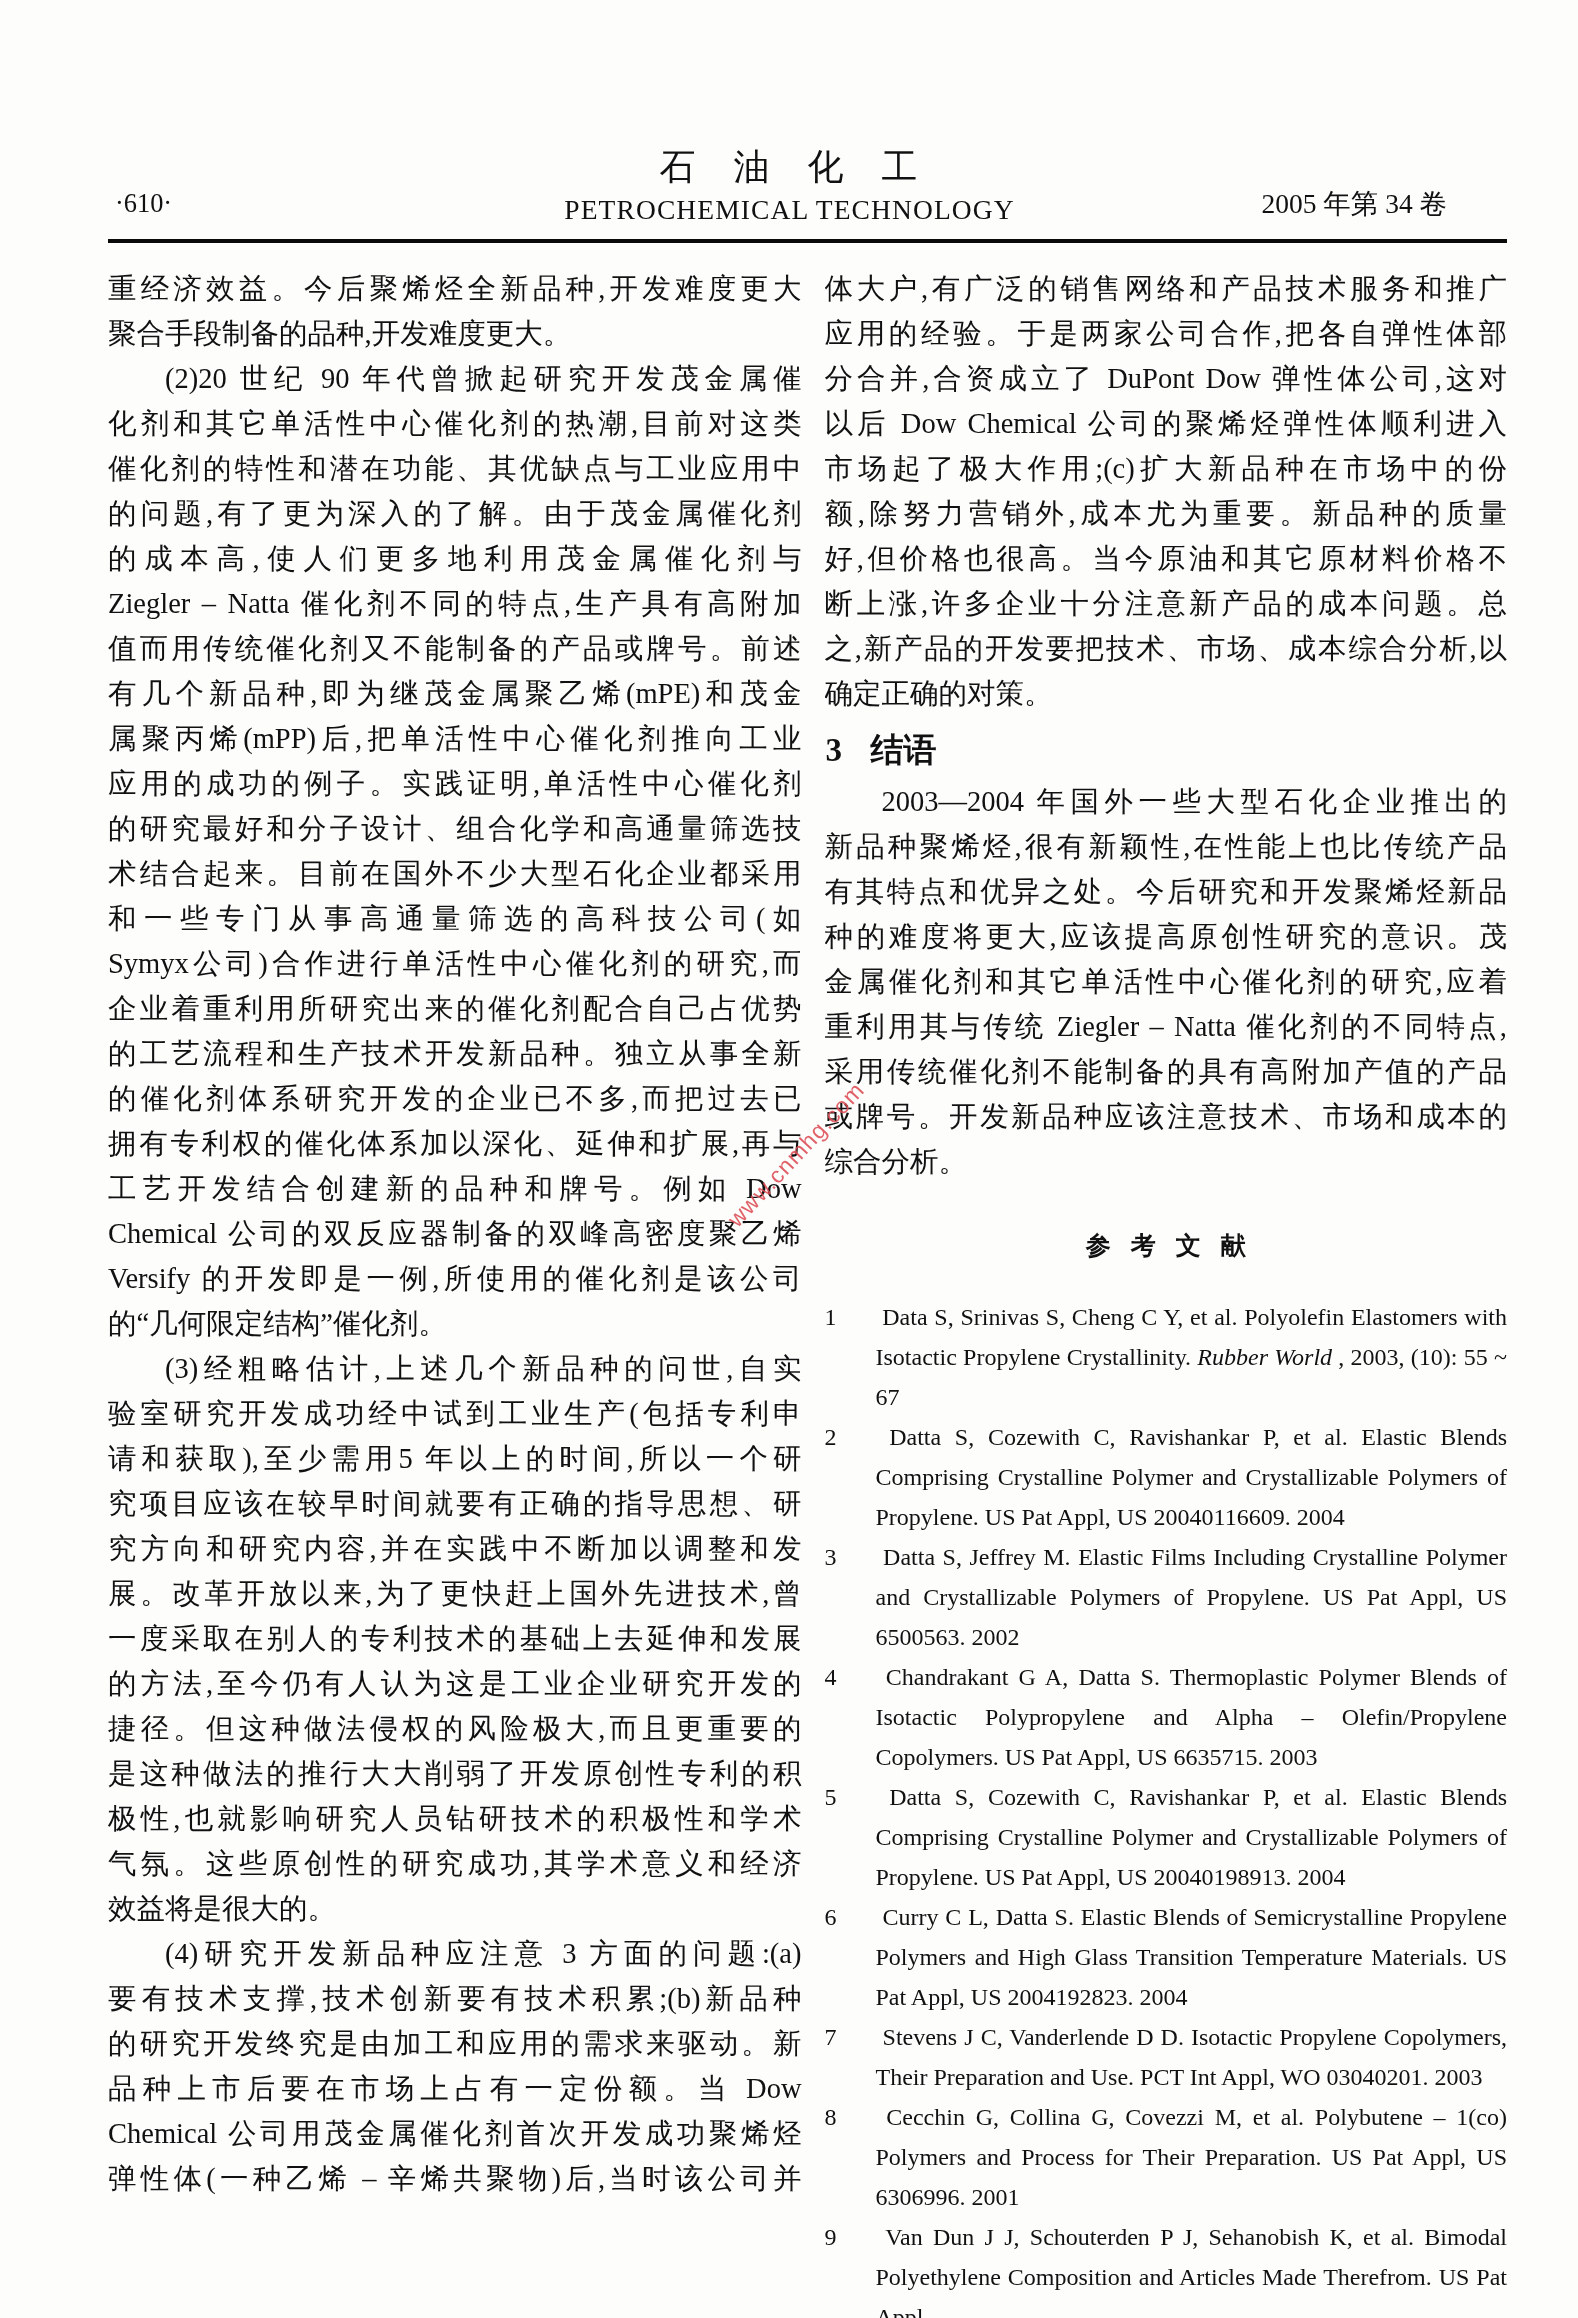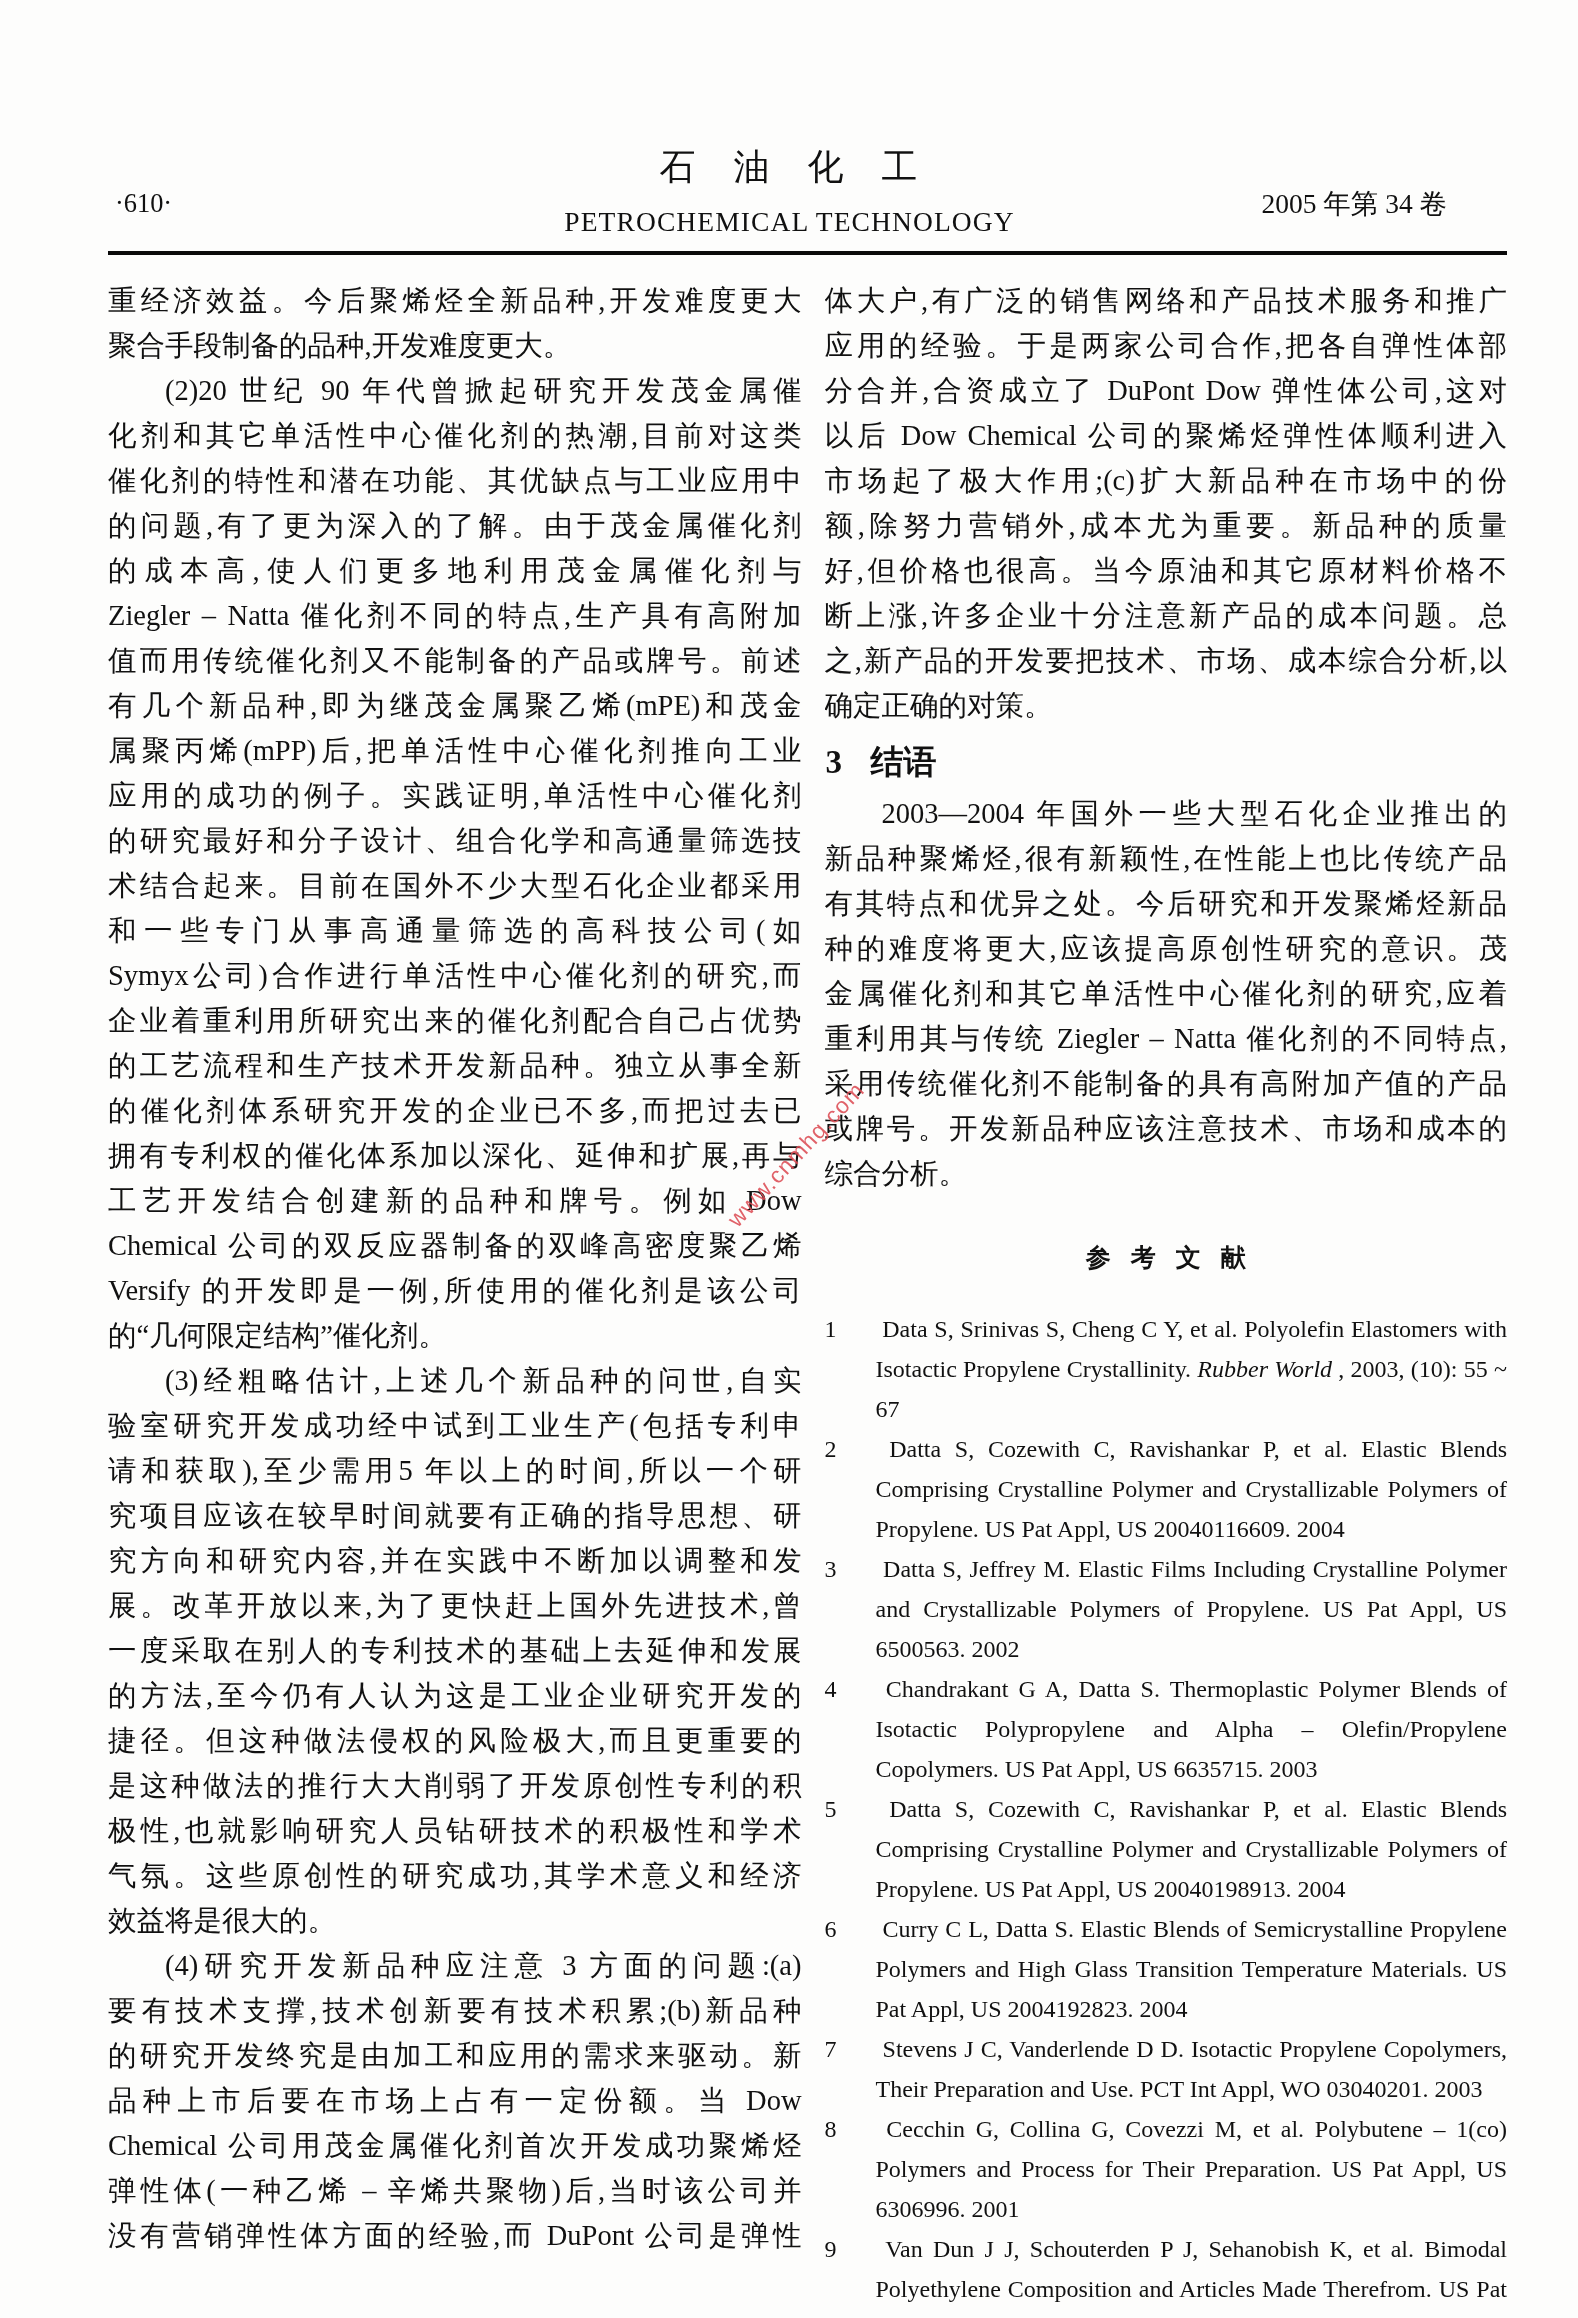--- a/index.html
+++ b/index.html
@@ -19,21 +19,21 @@
     letter-spacing:38px;
     padding-left:36px;
     line-height:42px;
     font-weight:normal;
   }
   .journal-title-en {
     text-align:center;
     font-size:27.5px;
     letter-spacing:1.1px;
     line-height:33px;
-    margin-top:17px;
+    margin-top:5px;
   }
   .page-number {
     position:absolute; left:115px; top:188px;
     font-size:26.4px;
   }
   .issue-info {
     position:absolute; right:132px; top:186px;
     font-size:27.5px;
   }
   .header-rule {
@@ -200,21 +200,20 @@
         <div class="line">要有技术支撑,技术创新要有技术积累;(b)新品种</div>
 
         <div class="line">的研究开发终究是由加工和应用的需求来驱动。新</div>
 
         <div class="line">品种上市后要在市场上占有一定份额。当 Dow</div>
 
         <div class="line">Chemical 公司用茂金属催化剂首次开发成功聚烯烃</div>
 
         <div class="line">弹性体(一种乙烯 – 辛烯共聚物)后,当时该公司并</div>
 
-        <div class="line">没有营销弹性体方面的经验,而 DuPont 公司是弹性</div>
       </div>
 
     <div class="col col-right">
 
       <div>
 
           <div class="line">体大户,有广泛的销售网络和产品技术服务和推广</div>
 
           <div class="line">应用的经验。于是两家公司合作,把各自弹性体部</div>
 

